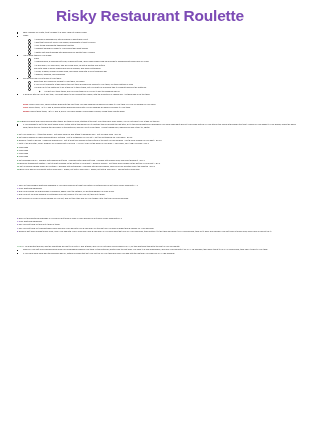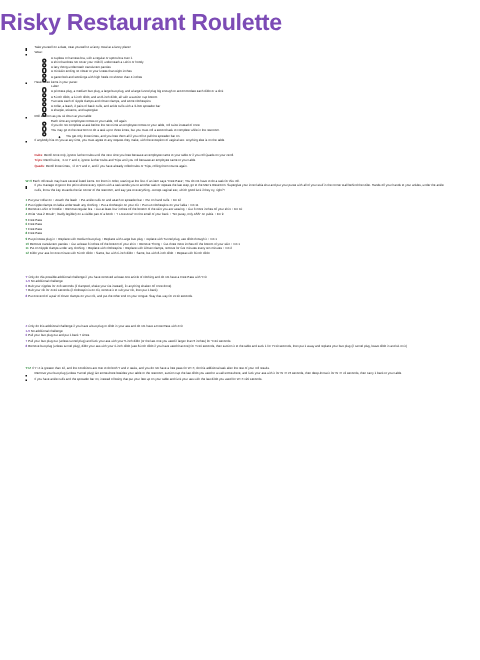--- a/index.html
+++ b/index.html
@@ -4,20 +4,21 @@
 <style>
   html,body{margin:0;padding:0;}
   body{
     width:300px;height:440px;background:#ffffff;
     font-family:"Liberation Sans", sans-serif;
     color:#1a1a1a;overflow:hidden;
   }
   .page{width:300px;height:440px;position:relative;padding:0;box-sizing:border-box;}
 
   .title{
+    text-align:center;
     font-size:15.5px;
     font-weight:bold;
     color:#7c4bb5;
     margin:7px 0 6px 0;
     letter-spacing:-0.2px;
     font-family:"Liberation Sans", sans-serif;
   }
 
   
   .block{margin:0;padding:0;}

